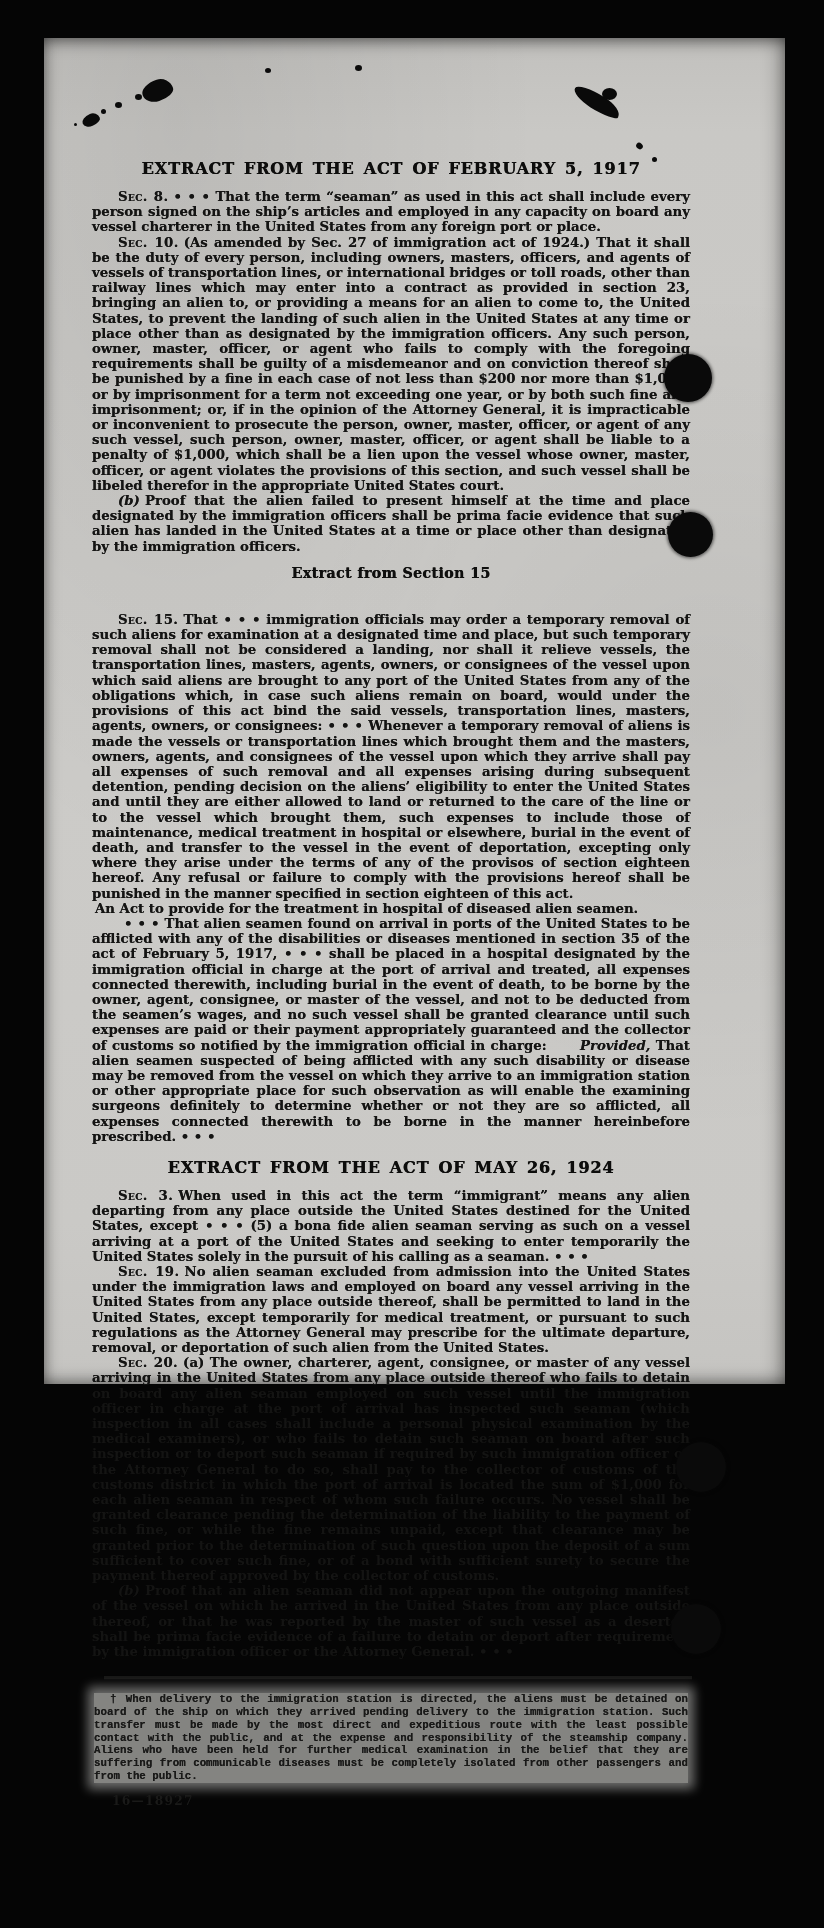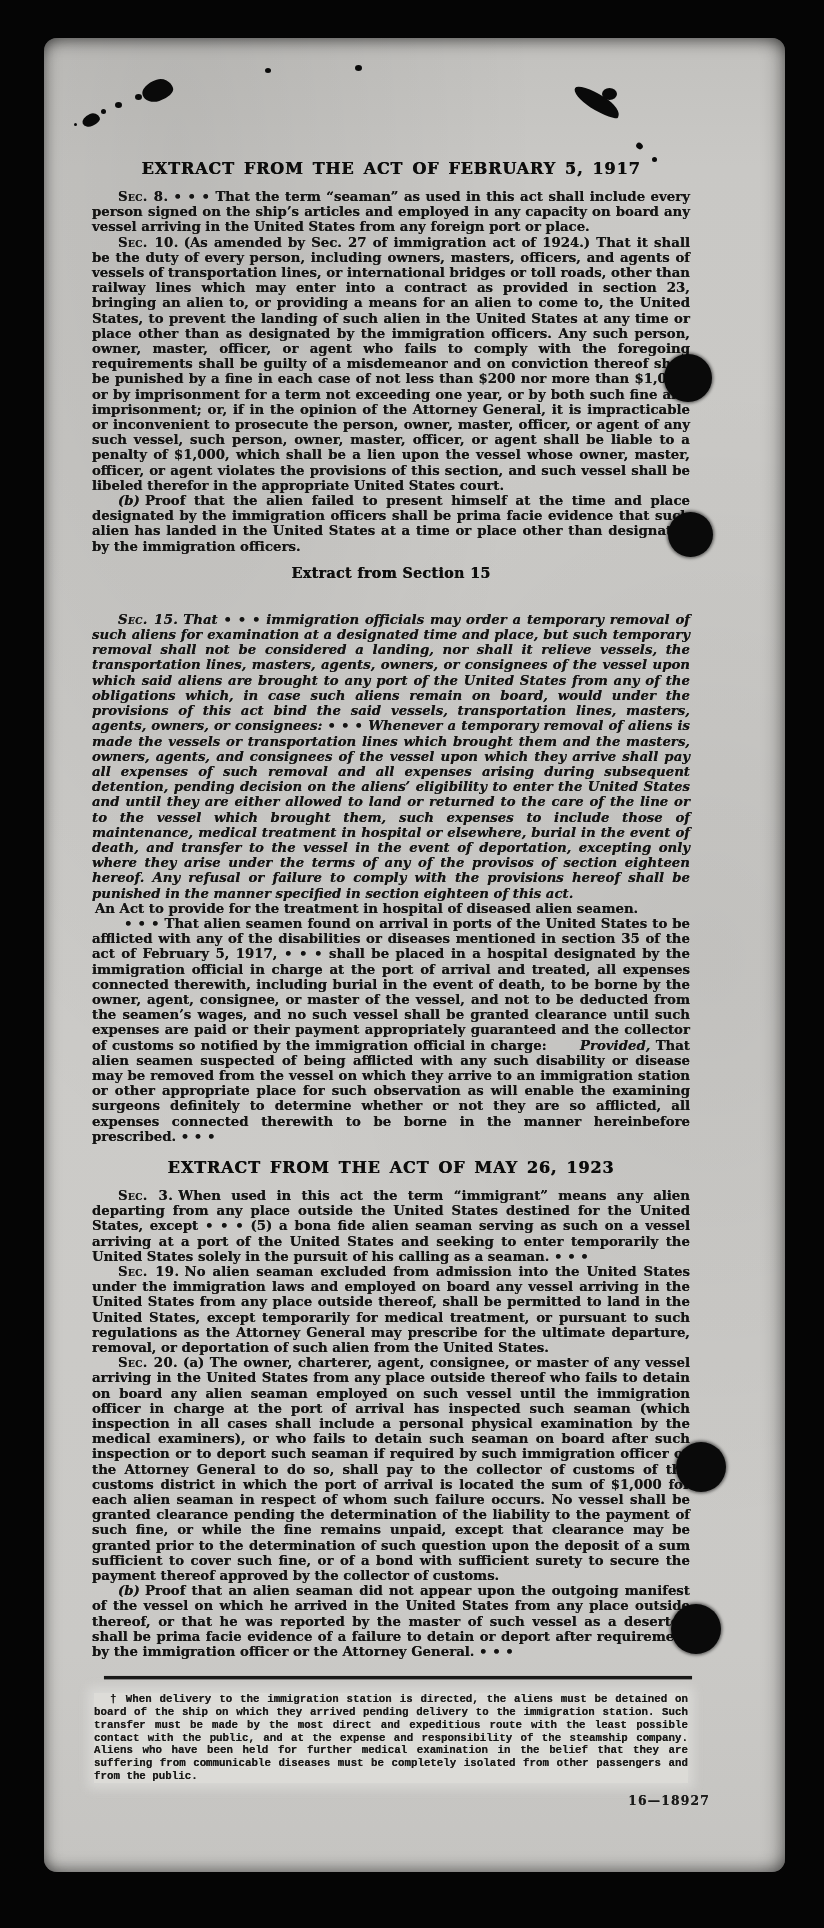--- a/index.html
+++ b/index.html
@@ -4,31 +4,31 @@
 <style>
   html,body{margin:0;padding:0;}
   body{
     width:824px;height:1928px;
     background:#050505;
     position:relative;
     overflow:hidden;
     font-family:"DejaVu Serif","Liberation Serif",serif;
   }
   .paper{
-    position:absolute;left:44px;top:38px;width:741px;height:1834px;
+    position:absolute;left:44px;top:38px;width:741px;height:1346px;
     background:
       radial-gradient(ellipse at 18% 6%, rgba(0,0,0,0.07), transparent 42%),
       radial-gradient(ellipse at 90% 50%, rgba(0,0,0,0.05), transparent 45%),
       linear-gradient(180deg,#c2c1be 0%,#c9c8c5 7%,#cccbc8 55%,#cac9c6 88%,#c5c4c1 100%);
     box-shadow:
       inset 0 12px 16px -9px rgba(0,0,0,.5),
       inset 12px 0 16px -11px rgba(0,0,0,.38),
       inset -14px 0 20px -11px rgba(0,0,0,.42),
       inset 0 -12px 16px -9px rgba(0,0,0,.4);
-    border-radius:13px;
+    border-radius:0;
   }
   .content{
     position:absolute;left:48px;top:122px;width:598px;
     color:#141413;
     font-size:13.3px;line-height:15.2px;font-weight:700;
     text-align:justify;
     text-shadow:0 0 .5px rgba(10,10,10,.75);
   }
   h1.act{
     font-size:16px;line-height:18px;margin:15px 0 11px;
@@ -38,73 +38,73 @@
   h1.first{margin-top:0;}
   h2.subhead{
     font-size:14.2px;line-height:16px;margin:11px 0 9px;
     text-align:center;letter-spacing:.4px;
     color:#0f0f0e;text-shadow:.4px 0 0 #0f0f0e;
   }
   p{margin:0;text-indent:26px;}
   p.noind{text-indent:3px;}
   p.deepind{text-indent:32px;}
   .sc{font-variant:small-caps;letter-spacing:.4px;margin-right:5px;}
-  .italic, .italic .sc{font-style:italic;margin-top:31px;}
+  .italic, .italic .sc{margin-top:31px;}
   .it-label{font-style:italic;margin-right:5px;}
   .proviso{font-style:italic;margin-left:28px;}
   .rule{
     height:3px;background:#171716;width:588px;margin:17px 0 0 12px;
     box-shadow:0 1px 0 rgba(20,20,20,.35), 0 0 1px rgba(0,0,0,.5);
   }
   .footnote{
     margin:14px 0 0 2px;width:594px;
     font-size:10.8px;line-height:12.8px;font-weight:700;
     text-align:justify;text-indent:16px;
     background:rgba(236,236,232,.55);
     box-shadow:0 0 10px 6px rgba(236,236,232,.45);
     color:#191918;
     font-family:Liberation Mono, monospace;
   }
   .plate{
-    margin-top:10px;text-align:right;text-indent:0;
+    margin-top:10px;text-align:left;text-indent:0;
     font-size:12.3px;letter-spacing:1.2px;
     transform:translateX(20px);
     color:#1a1a19;
   }
   
   .art{position:absolute;background:#0a0a0a;}
   .punch{border-radius:50%;box-shadow:0 0 3px 1.5px rgba(5,5,5,.5);}
   .blot{border-radius:58% 42% 55% 45% / 48% 62% 38% 52%;}
   .speck{border-radius:50%;}
 </style>
 </head>
 <body>
 
 <div class="paper">
 
   <div class="content">
 
     <h1 class="act first">EXTRACT FROM THE ACT OF FEBRUARY 5, 1917</h1>
 
-    <p><span class="sc">Sec. 8.</span><span>• • •  That the term “seaman” as used in this act shall include every person signed on the ship’s articles and employed in any capacity on board any vessel arriving in the United States from any foreign port or place.</span></p>
+    <p><span class="sc">Sec. 8.</span><span>• • •  That the term “seaman” as used in this act shall include every person signed on the ship’s articles and employed in any capacity on board any vessel charterer in the United States from any foreign port or place.</span></p>
 
     <p><span class="sc">Sec. 10.</span><span>(As amended by Sec. 27 of immigration act of 1924.)  That it shall be the duty of every person, including owners, masters, officers, and agents of vessels of transportation lines, or international bridges or toll roads, other than railway lines which may enter into a contract as provided in section 23, bringing an alien to, or providing a means for an alien to come to, the United States, to prevent the landing of such alien in the United States at any time or place other than as designated by the immigration officers.  Any such person, owner, master, officer, or agent who fails to comply with the foregoing requirements shall be guilty of a misdemeanor and on conviction thereof shall be punished by a fine in each case of not less than $200 nor more than $1,000, or by imprisonment for a term not exceeding one year, or by both such fine and imprisonment; or, if in the opinion of the Attorney General, it is impracticable or inconvenient to prosecute the person, owner, master, officer, or agent of any such vessel, such person, owner, master, officer, or agent shall be liable to a penalty of $1,000, which shall be a lien upon the vessel whose owner, master, officer, or agent violates the provisions of this section, and such vessel shall be libeled therefor in the appropriate United States court.</span></p>
 
     <p><span class="it-label">(b)</span><span>Proof that the alien failed to present himself at the time and place designated by the immigration officers shall be prima facie evidence that such alien has landed in the United States at a time or place other than designated by the immigration officers.</span></p>
 
     <h2 class="subhead">Extract from Section 15</h2>
 
     <p class="italic"><span class="sc">Sec. 15.</span><span>That  • • •  immigration officials may order a temporary removal of such aliens for examination at a designated time and place, but such temporary removal shall not be considered a landing, nor shall it relieve vessels, the transportation lines, masters, agents, owners, or consignees of the vessel upon which said aliens are brought to any port of the United States from any of the obligations which, in case such aliens remain on board, would under the provisions of this act bind the said vessels, transportation lines, masters, agents, owners, or consignees:  • • •  Whenever a temporary removal of aliens is made the vessels or transportation lines which brought them and the masters, owners, agents, and consignees of the vessel upon which they arrive shall pay all expenses of such removal and all expenses arising during subsequent detention, pending decision on the aliens’ eligibility to enter the United States and until they are either allowed to land or returned to the care of the line or to the vessel which brought them, such expenses to include those of maintenance, medical treatment in hospital or elsewhere, burial in the event of death, and transfer to the vessel in the event of deportation, excepting only where they arise under the terms of any of the provisos of section eighteen hereof.  Any refusal or failure to comply with the provisions hereof shall be punished in the manner specified in section eighteen of this act.</span></p>
 
 
     <p class="noind">An Act to provide for the treatment in hospital of diseased alien seamen.</p>
 
     <p class="deepind"><span>• • •  That alien seamen found on arrival in ports of the United States to be afflicted with any of the disabilities or diseases mentioned in section 35 of the act of February 5, 1917,  • • •  shall be placed in a hospital designated by the immigration official in charge at the port of arrival and treated, all expenses connected therewith, including burial in the event of death, to be borne by the owner, agent, consignee, or master of the vessel, and not to be deducted from the seamen’s wages, and no such vessel shall be granted clearance until such expenses are paid or their payment appropriately guaranteed and the collector of customs so notified by the immigration official in charge: </span><span class="proviso">Provided,</span><span> That alien seamen suspected of being afflicted with any such disability or disease may be removed from the vessel on which they arrive to an immigration station or other appropriate place for such observation as will enable the examining surgeons definitely to determine whether or not they are so afflicted, all expenses connected therewith to be borne in the manner hereinbefore prescribed.  • • •</span></p>
 
-    <h1 class="act">EXTRACT FROM THE ACT OF MAY 26, 1923</h1>
+    <h1 class="act">EXTRACT FROM THE ACT OF MAY 26, 1924</h1>
 
     <p><span class="sc">Sec. 3.</span><span>When used in this act the term “immigrant” means any alien departing from any place outside the United States destined for the United States, except  • • •  (5) a bona fide alien seaman serving as such on a vessel arriving at a port of the United States and seeking to enter temporarily the United States solely in the pursuit of his calling as a seaman.  • • •</span></p>
 
     <p><span class="sc">Sec. 19.</span><span>No alien seaman excluded from admission into the United States under the immigration laws and employed on board any vessel arriving in the United States from any place outside thereof, shall be permitted to land in the United States, except temporarily for medical treatment, or pursuant to such regulations as the Attorney General may prescribe for the ultimate departure, removal, or deportation of such alien from the United States.</span></p>
 
     <p><span class="sc">Sec. 20.</span><span>(a)  The owner, charterer, agent, consignee, or master of any vessel arriving in the United States from any place outside thereof who fails to detain on board any alien seaman employed on such vessel until the immigration officer in charge at the port of arrival has inspected such seaman (which inspection in all cases shall include a personal physical examination by the medical examiners), or who fails to detain such seaman on board after such inspection or to deport such seaman if required by such immigration officer or the Attorney General to do so, shall pay to the collector of customs of the customs district in which the port of arrival is located the sum of $1,000 for each alien seaman in respect of whom such failure occurs.  No vessel shall be granted clearance pending the determination of the liability to the payment of such fine, or while the fine remains unpaid, except that clearance may be granted prior to the determination of such question upon the deposit of a sum sufficient to cover such fine, or of a bond with sufficient surety to secure the payment thereof approved by the collector of customs.</span></p>
 
     <p><span class="it-label">(b)</span><span>Proof that an alien seaman did not appear upon the outgoing manifest of the vessel on which he arrived in the United States from any place outside thereof, or that he was reported by the master of such vessel as a deserter, shall be prima facie evidence of a failure to detain or deport after requirement by the immigration officer or the Attorney General.  • • •</span></p>
 
     <div class="rule"></div>

